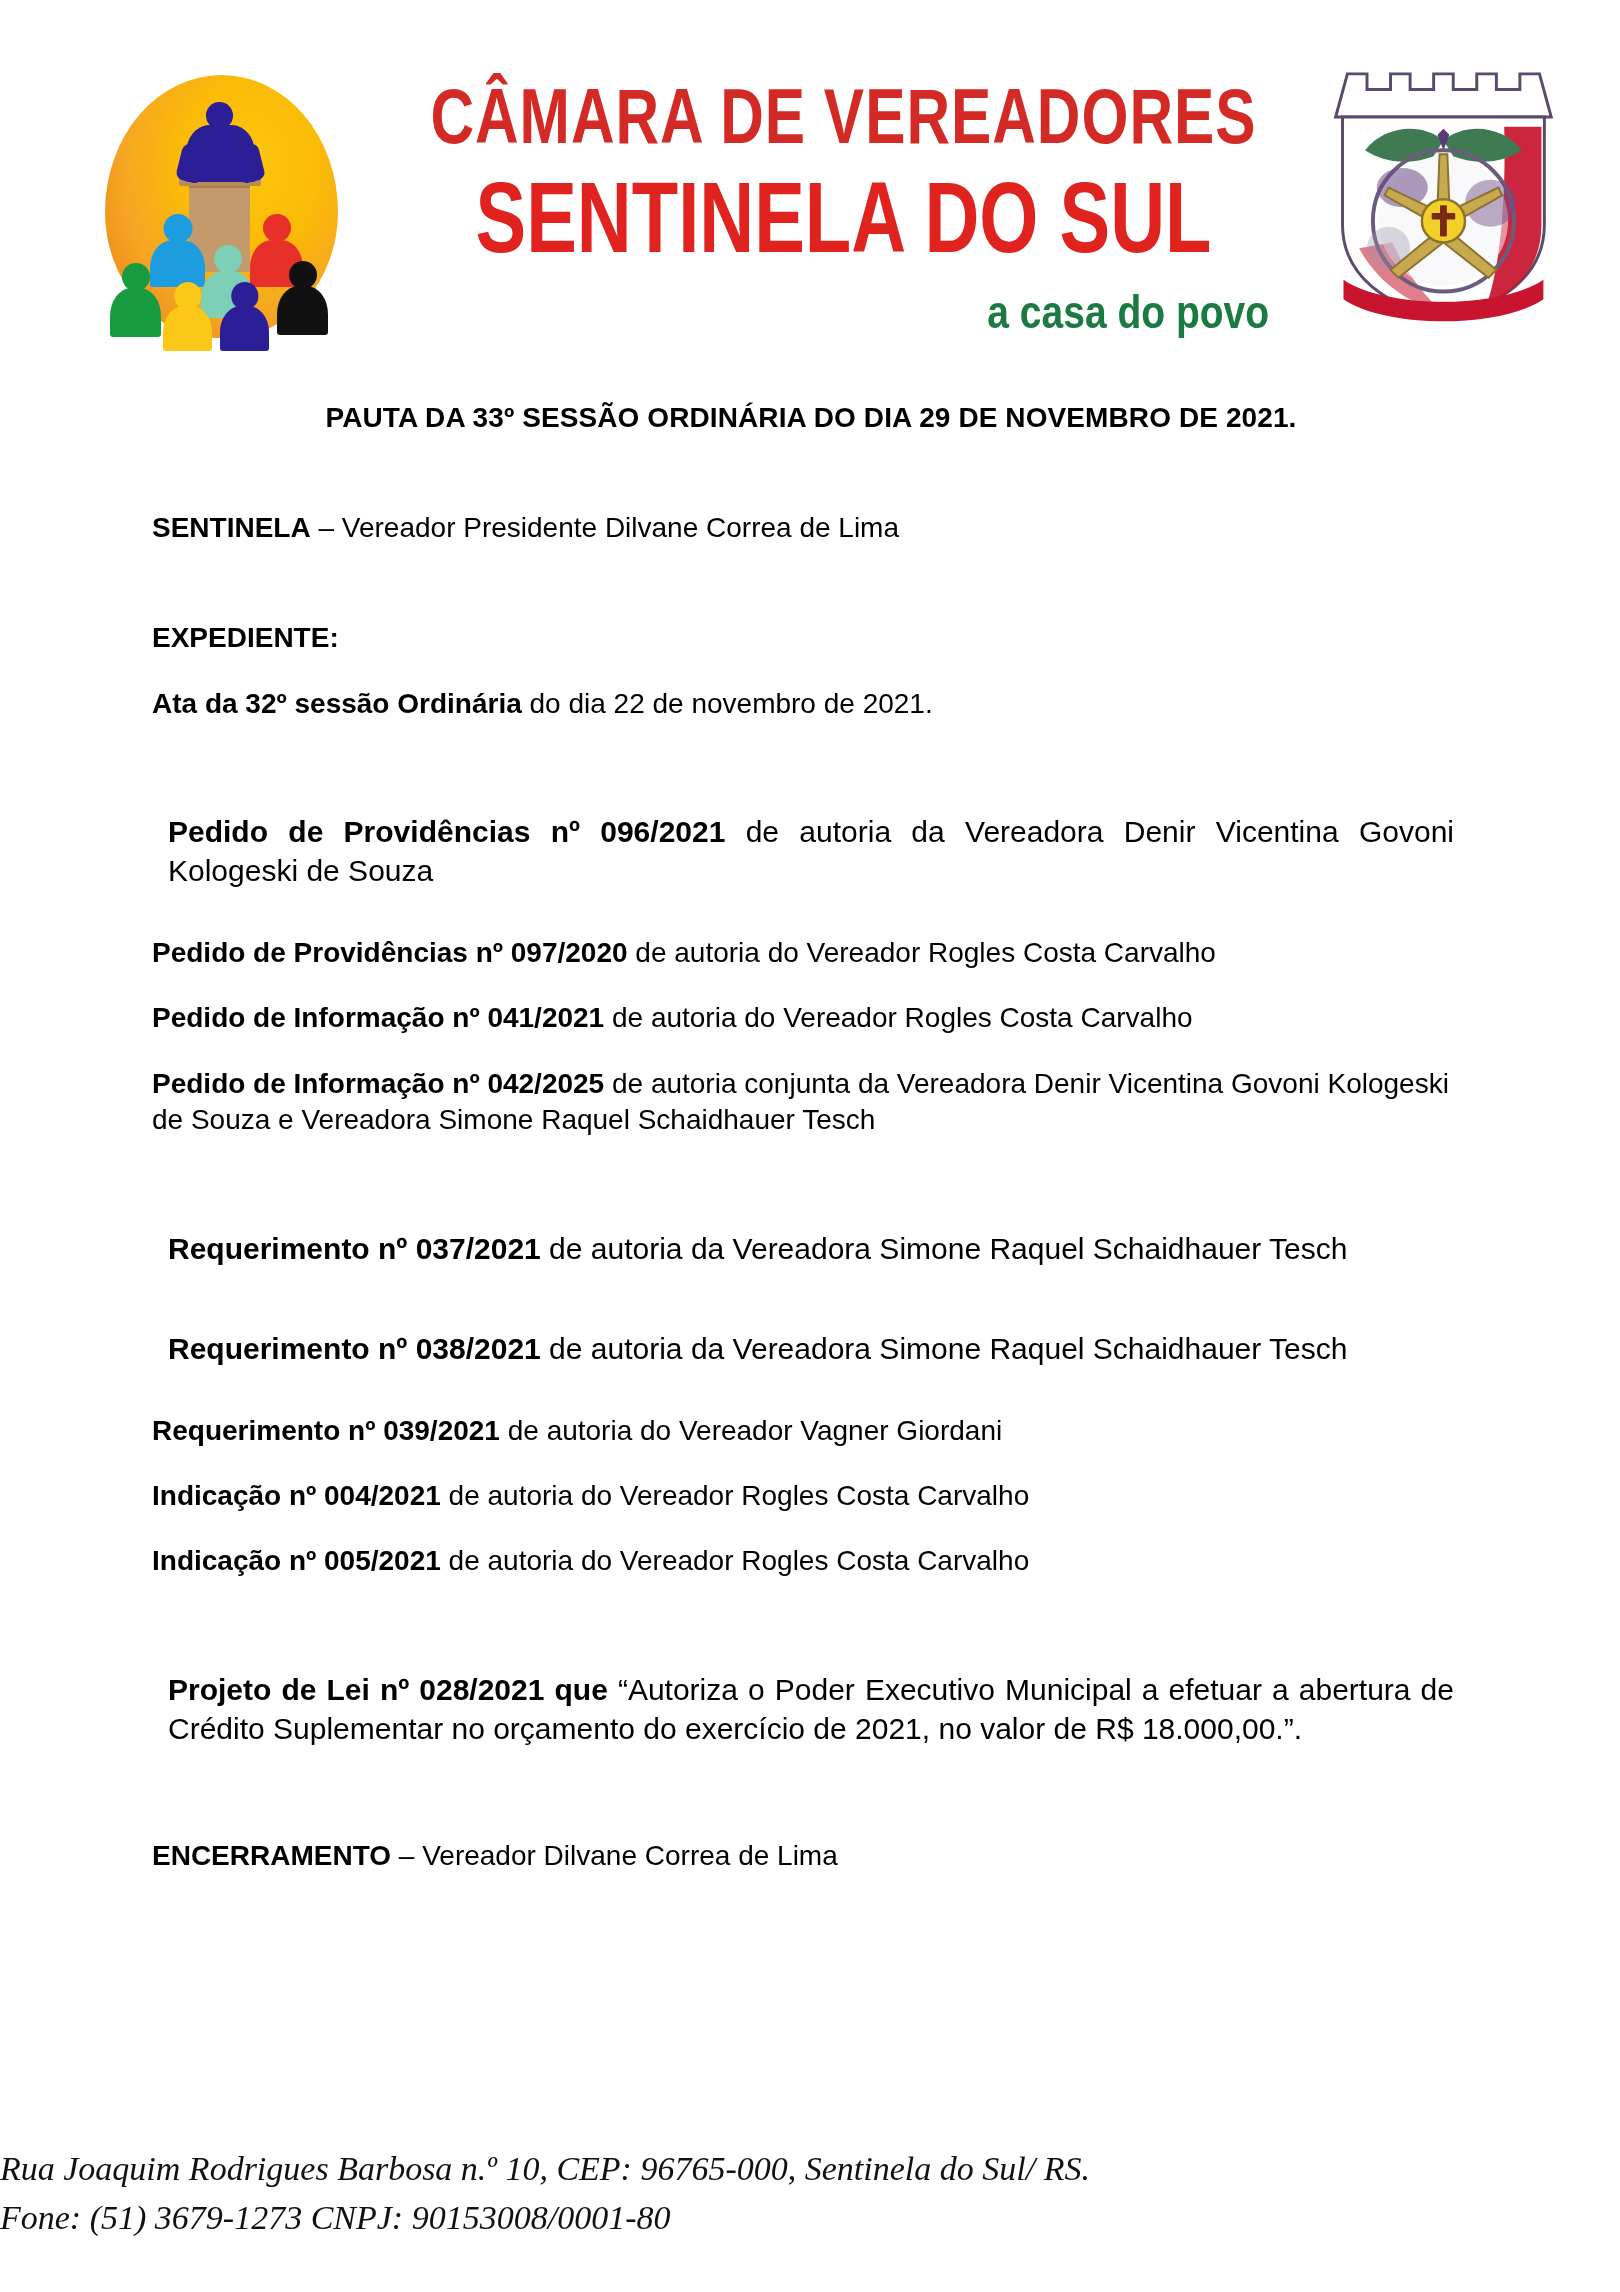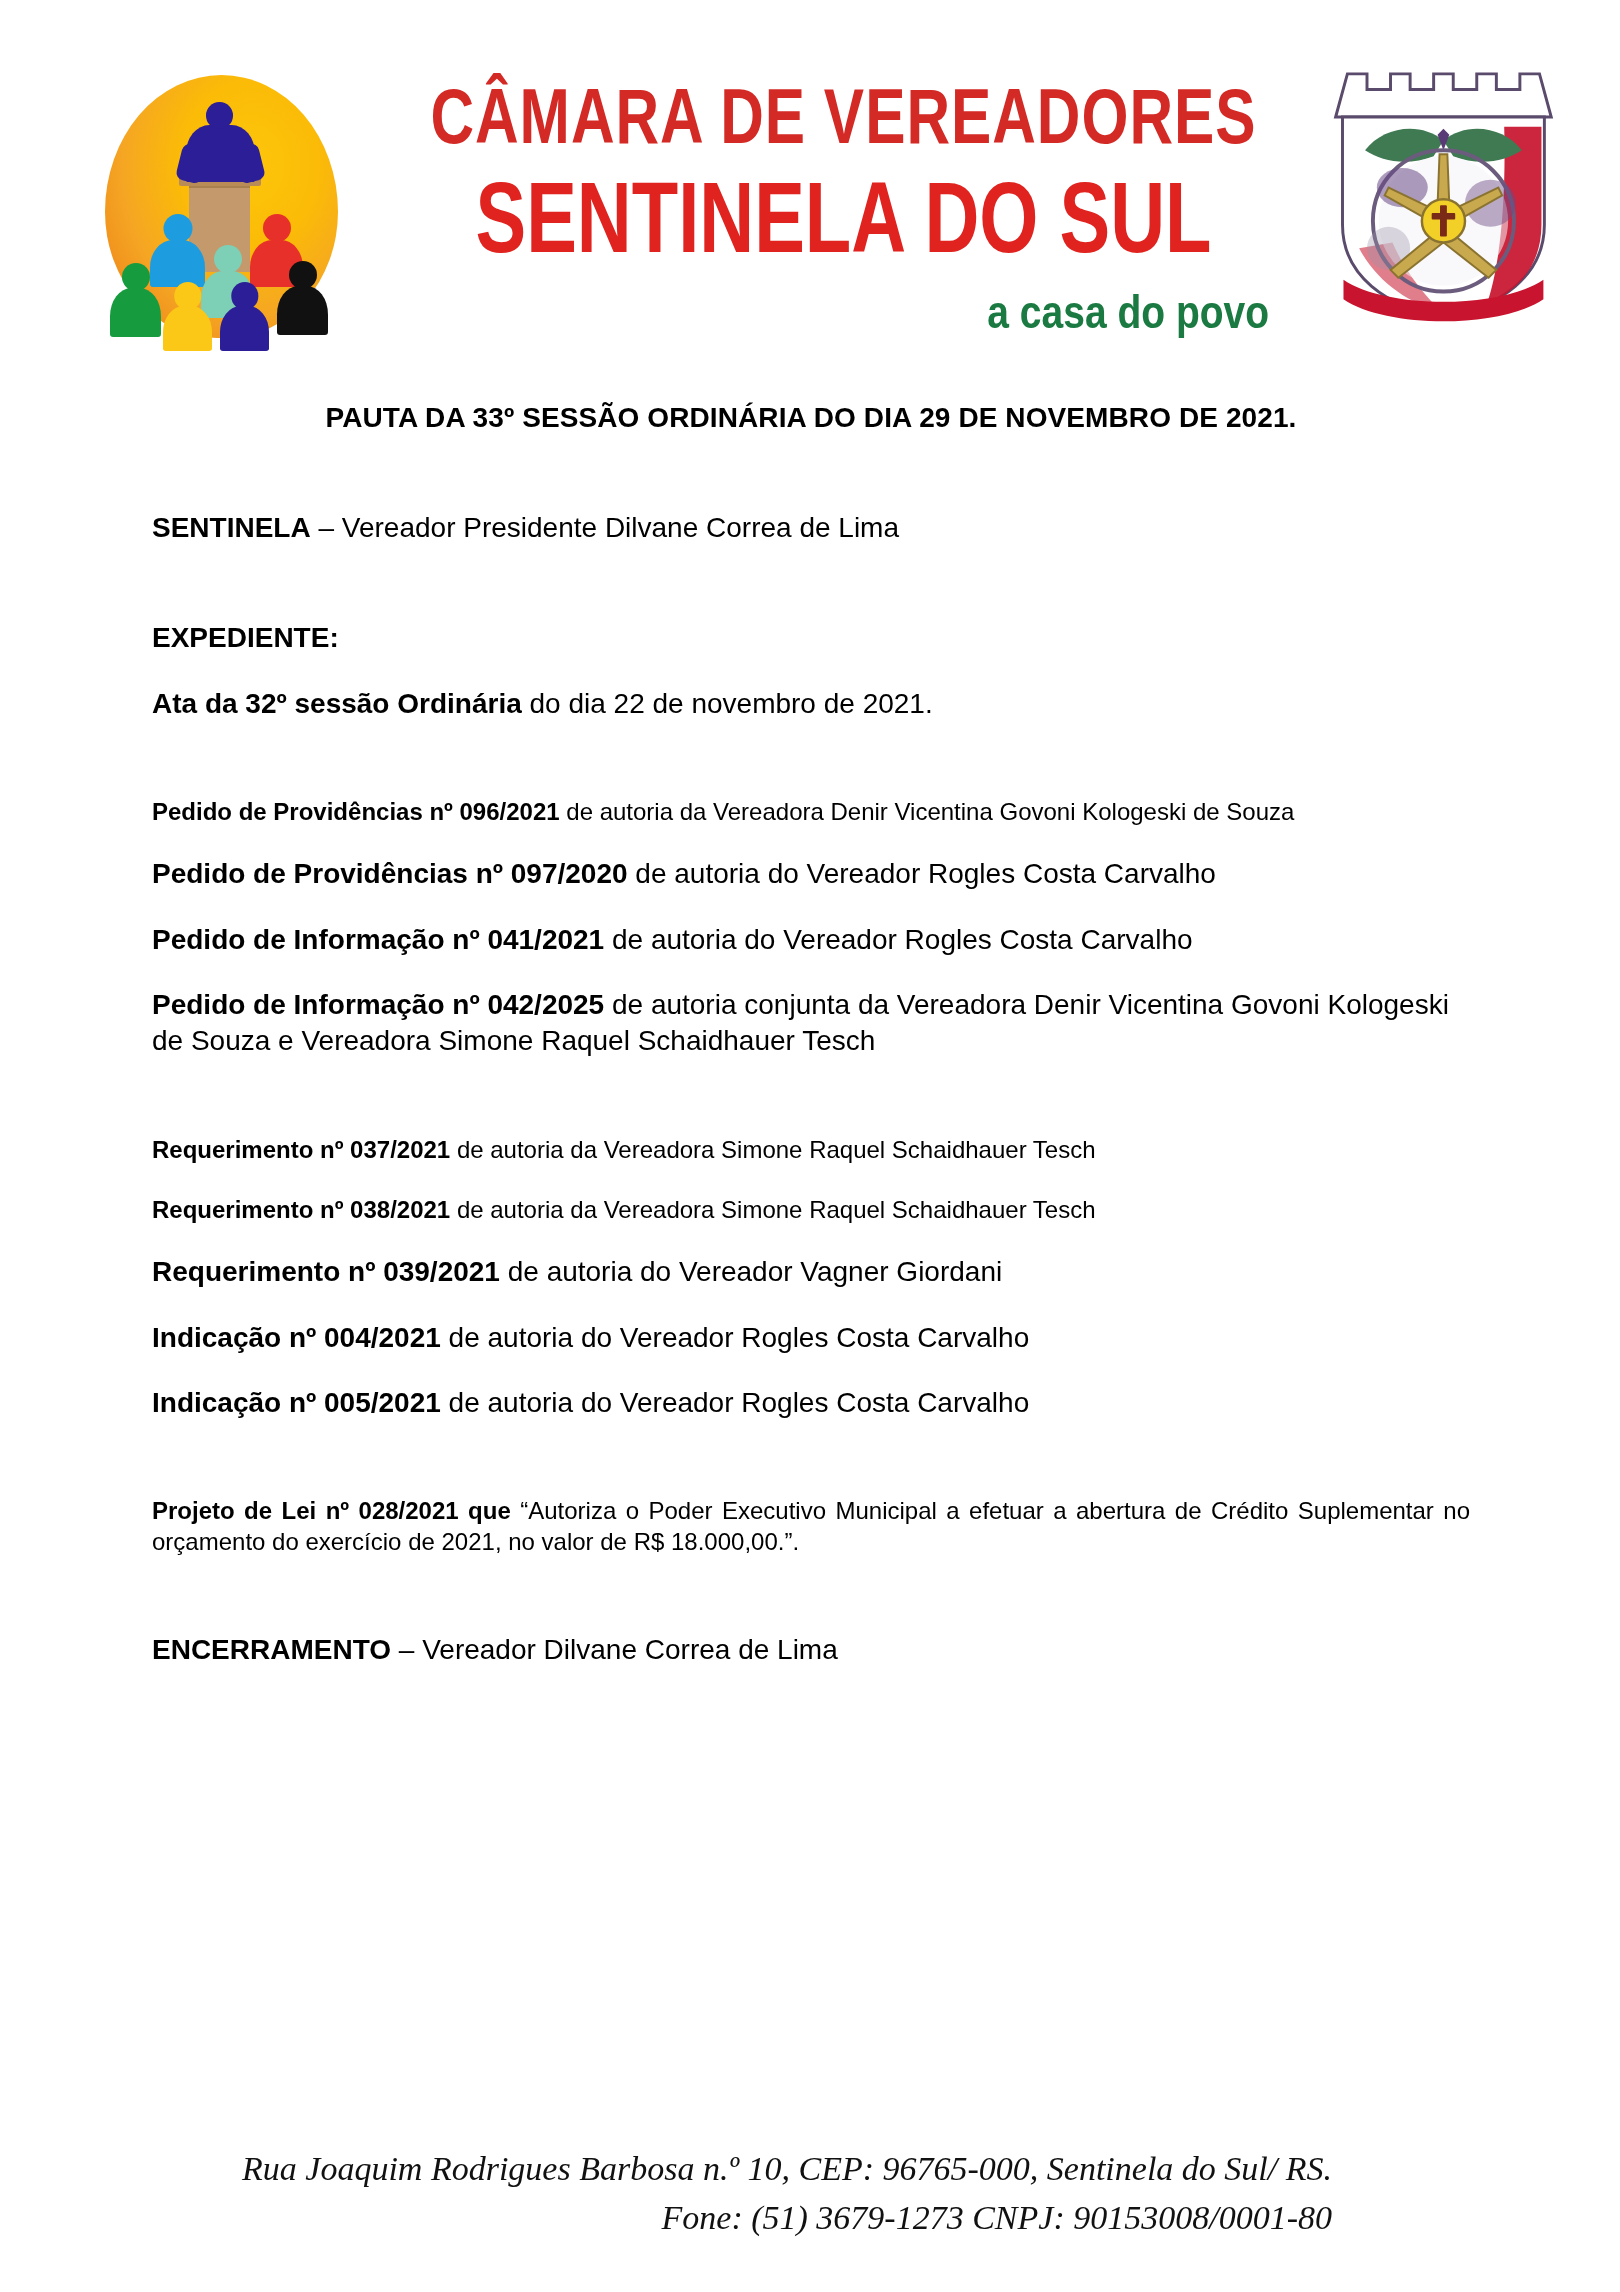--- a/index.html
+++ b/index.html
@@ -199,41 +199,41 @@
   }
 
   .blank {
     height: 45px;
   }
   .blank-sm {
     height: 29px;
   }
 
   p.para {
-    margin: 0;
+    margin: 16px;
     text-align: justify;
     text-justify: inter-word;
-    font-size: 24px;
+    font-size: 30px;
     line-height: 1.30;
   }
   p.para-left {
     margin: 0;
     text-align: left;
     font-size: 28px;
     line-height: 1.30;
   }
   .b { font-weight: 700; }
 
   
   .footer {
     position: absolute;
     left: 0;
     top: 2112px;
     width: 1332px;
-    text-align: right;
+    text-align: left;
     font-family: "Liberation Serif", serif;
     font-style: italic;
     font-size: 34px;
     line-height: 1.45;
     color: #111111;
   }
   .footer div { white-space: nowrap; }
 </style>
 </head>
 <body>

